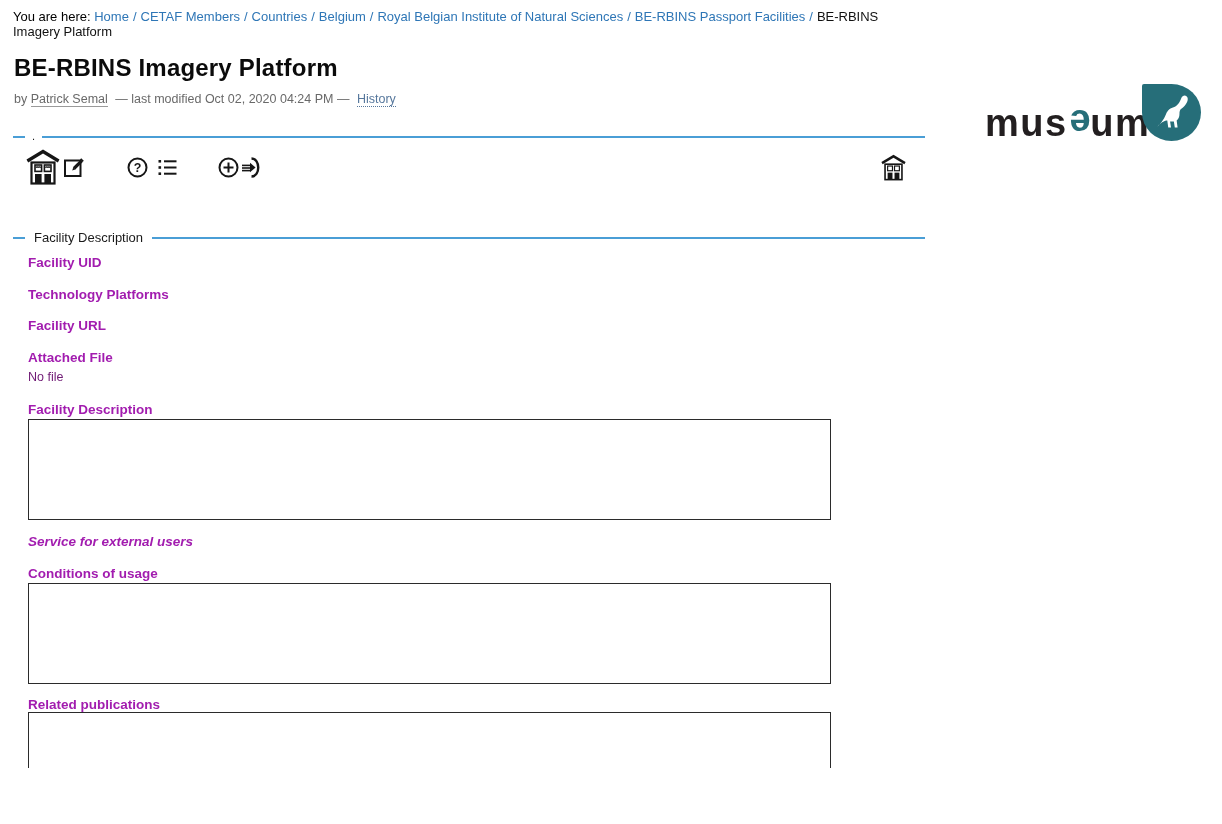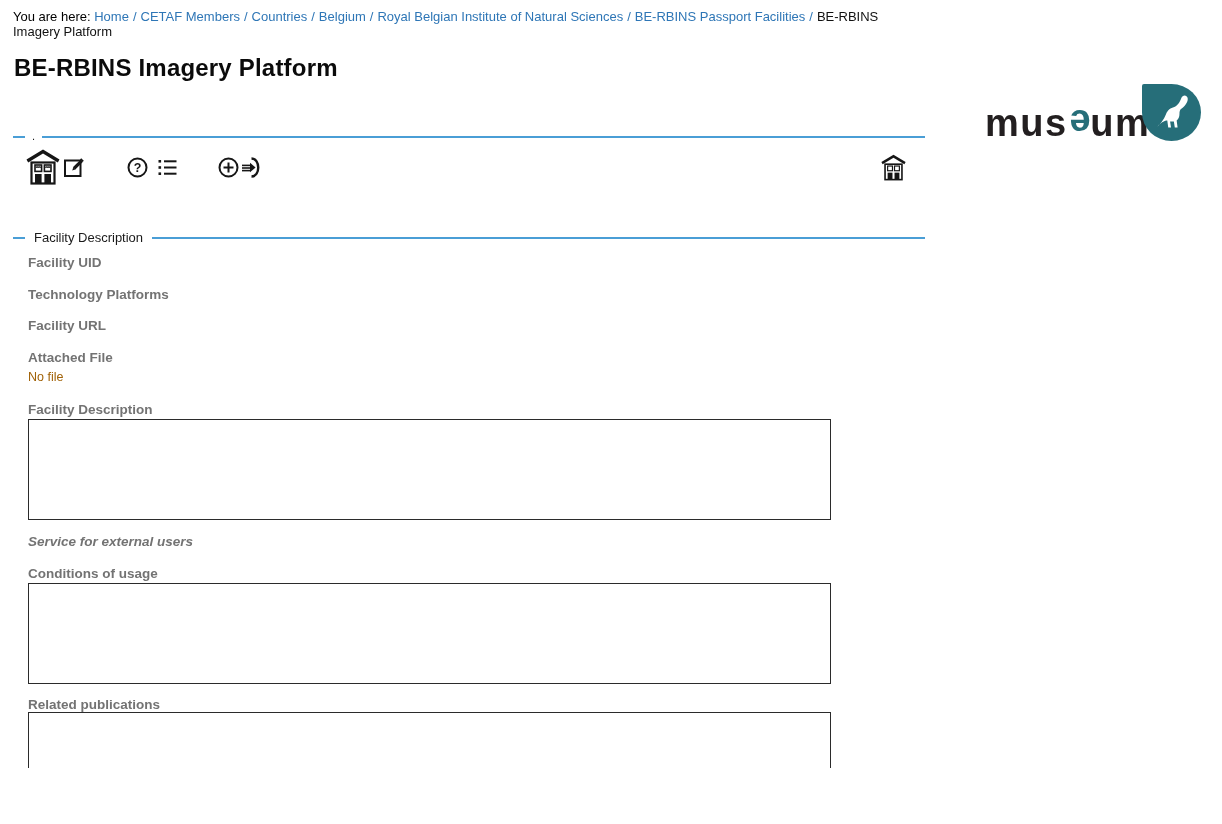--- a/index.html
+++ b/index.html
@@ -35,35 +35,41 @@
   #rule-top .legend{left:12px;top:-8px;font-size:11px;padding:0 7px;}
   #rule-facility{top:237px;}
   #rule-facility .legend{left:12px;}
 
   
   #toolbar{position:absolute;left:26px;top:147px;width:880px;height:40px;display:flex;align-items:center;}
   .tbtn{display:flex;align-items:center;justify-content:center;cursor:pointer;background:none;border:none;padding:0;}
   .ic{display:block;}
 
   
-  .flabel{position:absolute;left:28px;font-size:13.5px;font-weight:bold;color:#737373;white-space:nowrap;}
-  .fnote{position:absolute;left:28px;font-size:12.5px;color:#a16207;}
+  .flabel{position:absolute;left:28px;font-size:13.5px;font-weight:bold;color:#a21caf;white-space:nowrap;}
+  .fnote{position:absolute;left:28px;font-size:12.5px;color:#701a75;}
   .ftext{position:absolute;left:28px;width:797px;height:95px;border:1px solid #2b2b2b;background:#fff;
          resize:none;font-family:"Liberation Sans", sans-serif;font-size:13px;padding:2px;box-sizing:content-box;}
 </style>
 </head>
 <body>
 
 <div id="page">
 
   <div id="breadcrumb"><span>You are here:</span>
     <a>Home</a><span class="sep">/</span><a>CETAF Members</a><span class="sep">/</span><a>Countries</a><span class="sep">/</span><a>Belgium</a><span class="sep">/</span><a>Royal Belgian Institute of Natural Sciences</a><span class="sep">/</span><a>BE-RBINS Passport Facilities</a><span class="sep">/</span><span class="current">BE-RBINS Imagery Platform</span>
   </div>
 
   <h1 id="page-title" style="margin:0;">BE-RBINS Imagery Platform</h1>
+  <div id="byline">
+    <span>by</span>
+    <a class="author">Patrick Semal</a>
+    <span class="mid">— last modified Oct 02, 2020 04:24 PM —</span>
+    <a class="history">History</a>
+  </div>
 
   <a id="logo">
     <span class="word"><span>mus</span><span class="e">e</span><span>um</span></span>
     <span class="drop">
       <svg class="ic" width="45" height="45" viewBox="0 0 48 48">
         <path fill="#ffffff" d="M6 40 C12 36 16 30 18 25 C20 20 23 18 27 17 C30 16 33 12 34.5 7.5 C35.5 5 38 4 40 5.5 C42 7 41.5 10 40.5 12 C39 15 37 17.5 34.5 19 C33 20 32.5 22 32.5 24.5 C32.5 27.5 31.5 30 29.5 31.5 L30.5 39 L27.5 39 L26.5 32.5 L22.5 32.5 L23.5 39 L20.5 39 L19.5 31.5 C16 30.5 10 37 6 40 Z"></path>
       </svg>
     </span>
   </a>
 

